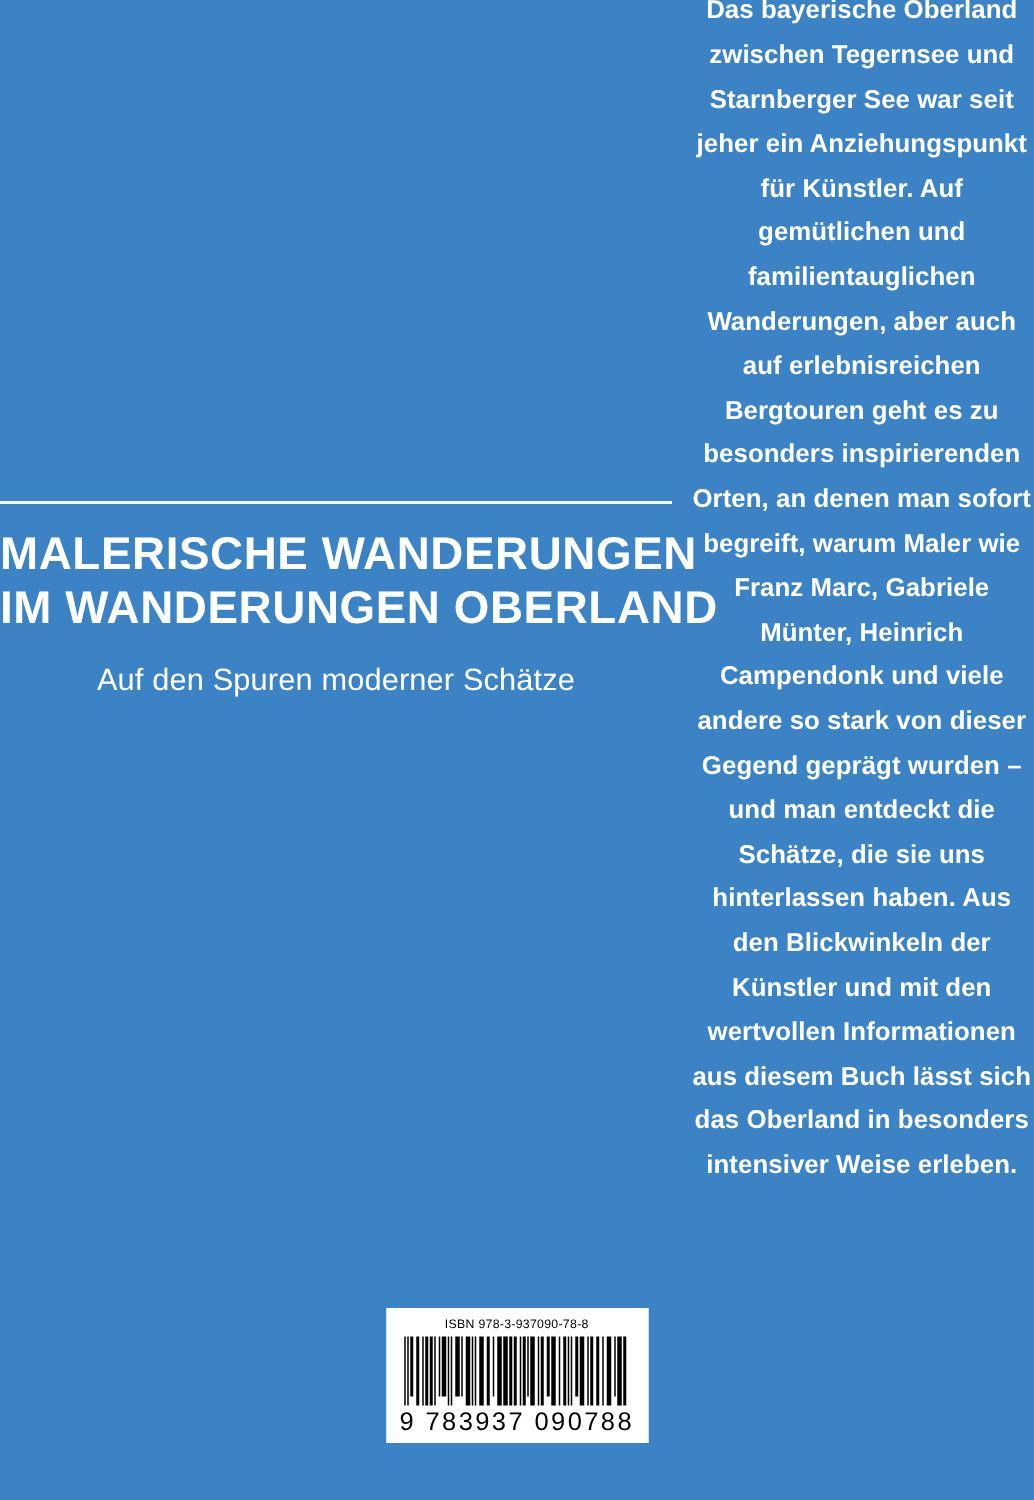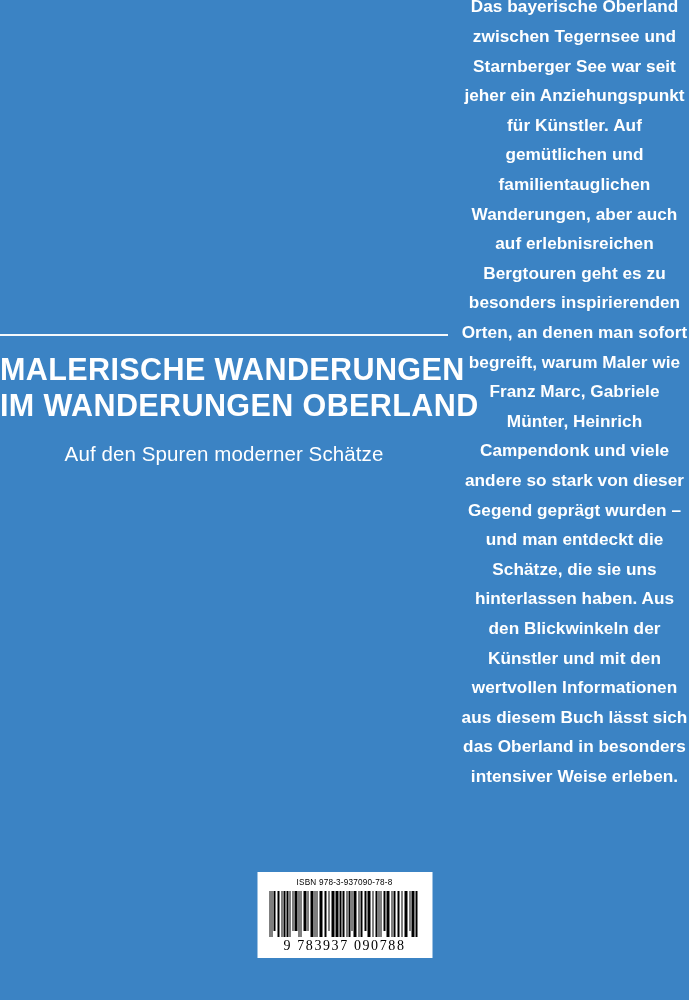--- a/index.html
+++ b/index.html
@@ -117,22 +117,22 @@
   }
   .bars span.short {
     height: 86%;
     align-self: flex-start;
   }
   .bars span.gap {
     background: transparent;
   }
   .barcode-digits {
     color: #000000;
-    font-family: Liberation Serif, serif;
-    font-size: 14px;
+    font-family: Liberation Sans, sans-serif;
+    font-size: 17px;
     letter-spacing: 1.6px;
     margin-top: 1px;
     white-space: nowrap;
   }
 </style>
 </head>
 <body>
 
 <div class="page">
 

